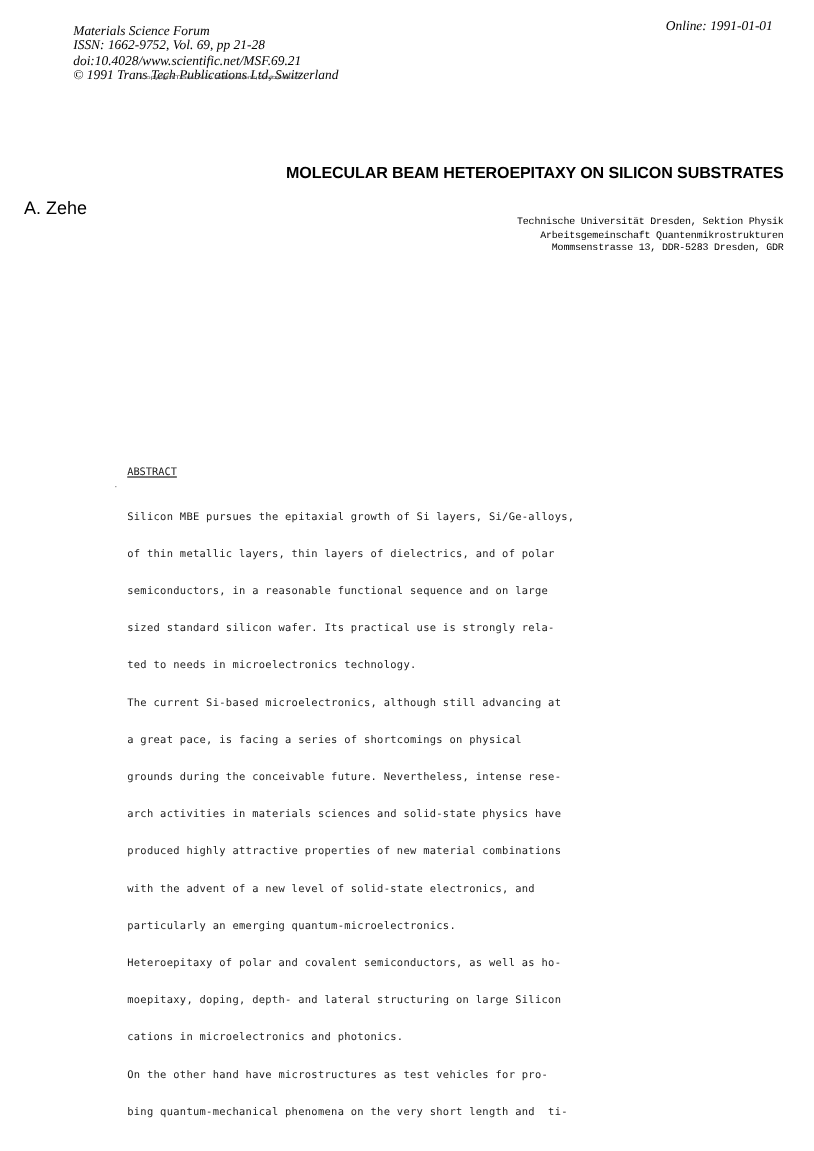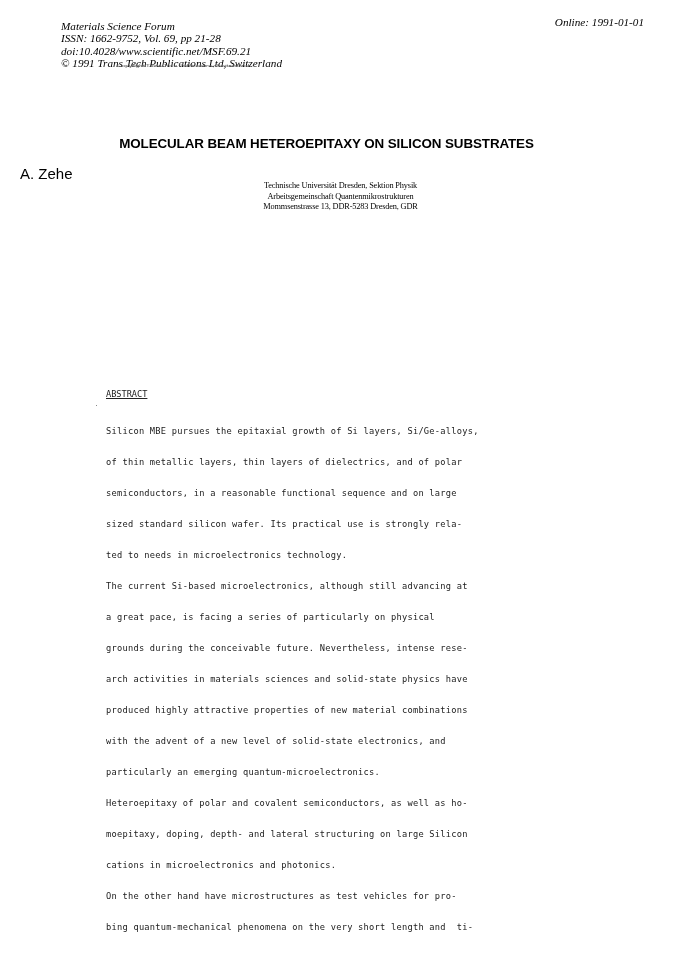--- a/index.html
+++ b/index.html
@@ -1,22 +1,22 @@
 <!DOCTYPE html>
 <html><head>
   <meta charset="utf-8">
   <style>
     html, body { margin: 0; padding: 0; background: #ffffff; }
     body { width: 678px; height: 959px; position: relative; overflow: hidden; color: #000; }
     .hdr-left { position: absolute; left: 61px; top: 20px; font-family: "Liberation Serif", serif; font-style: italic; font-size: 11.2px; line-height: 12.3px; }
     .hdr-right { position: absolute; right: 34px; top: 16px; font-family: "Liberation Serif", serif; font-style: italic; font-size: 11.2px; line-height: 12.3px; }
     .ghost { position: absolute; left: 117px; top: 63px; font-family: "Liberation Sans", sans-serif; font-size: 7px; color: #555; letter-spacing: -0.3px; transform: scaleY(0.6); transform-origin: top left; }
-    .title { position: absolute; left: 0; width: 653px; top: 136px; text-align: center; font-family: "Liberation Sans", sans-serif; font-weight: bold; font-size: 13.4px; letter-spacing: -0.1px; }
+    .title { position: absolute; left: 0; width: 653px; top: 136px; text-align: right; font-family: "Liberation Sans", sans-serif; font-weight: bold; font-size: 13.4px; letter-spacing: -0.1px; }
     .author { position: absolute; left: 0; width: 653px; top: 165px; text-align: left; font-family: "Liberation Sans", sans-serif; font-size: 15px; margin-left: 20px; }
-    .affil { position: absolute; left: 14px; width: 653px; top: 181px; text-align: center; font-family: Liberation Serif, serif; font-size: 8.3px; line-height: 10.6px; letter-spacing: -0.15px; }
+    .affil { position: absolute; left: 0; width: 653px; top: 181px; text-align: right; font-family: Liberation Mono, monospace; font-size: 8.3px; line-height: 10.6px; letter-spacing: -0.15px; }
     .dot { position: absolute; left: 96px; top: 405px; width: 1px; height: 1px; background: #888; }
     .abs-head { position: absolute; left: 106px; top: 389px; font-family: "DejaVu Sans Mono", monospace; font-size: 8.6px; text-decoration: underline; color: #222; }
     .abs-body { position: absolute; left: 106px; top: 405px; font-family: "DejaVu Sans Mono", monospace; font-size: 8.7px; line-height: 10.35px; color: #1a1a1a; white-space: pre; letter-spacing: 0.25px; }
     .abs-line { display: block; }
   </style>
 </head>
 <body>
 
 <div class="hdr-left">
   <div>Materials Science Forum</div>
@@ -37,21 +37,21 @@
 
 <div class="dot"></div>
 <div class="abs-head">ABSTRACT</div>
 <div class="abs-body">
   <span class="abs-line">Silicon MBE pursues the epitaxial growth of Si layers, Si/Ge-alloys,</span>
   <span class="abs-line">of thin metallic layers, thin layers of dielectrics, and of polar</span>
   <span class="abs-line">semiconductors, in a reasonable functional sequence and on large</span>
   <span class="abs-line">sized standard silicon wafer. Its practical use is strongly rela-</span>
   <span class="abs-line">ted to needs in microelectronics technology.</span>
   <span class="abs-line">The current Si-based microelectronics, although still advancing at</span>
-  <span class="abs-line">a great pace, is facing a series of particularly on physical</span>
+  <span class="abs-line">a great pace, is facing a series of shortcomings on physical</span>
   <span class="abs-line">grounds during the conceivable future. Nevertheless, intense rese-</span>
   <span class="abs-line">arch activities in materials sciences and solid-state physics have</span>
   <span class="abs-line">produced highly attractive properties of new material combinations</span>
   <span class="abs-line">with the advent of a new level of solid-state electronics, and</span>
   <span class="abs-line">particularly an emerging quantum-microelectronics.</span>
   <span class="abs-line">Heteroepitaxy of polar and covalent semiconductors, as well as ho-</span>
   <span class="abs-line">moepitaxy, doping, depth- and lateral structuring on large Silicon</span>
   <span class="abs-line">cations in microelectronics and photonics.</span>
   <span class="abs-line">On the other hand have microstructures as test vehicles for pro-</span>
   <span class="abs-line">bing quantum-mechanical phenomena on the very short length and  ti-</span>

